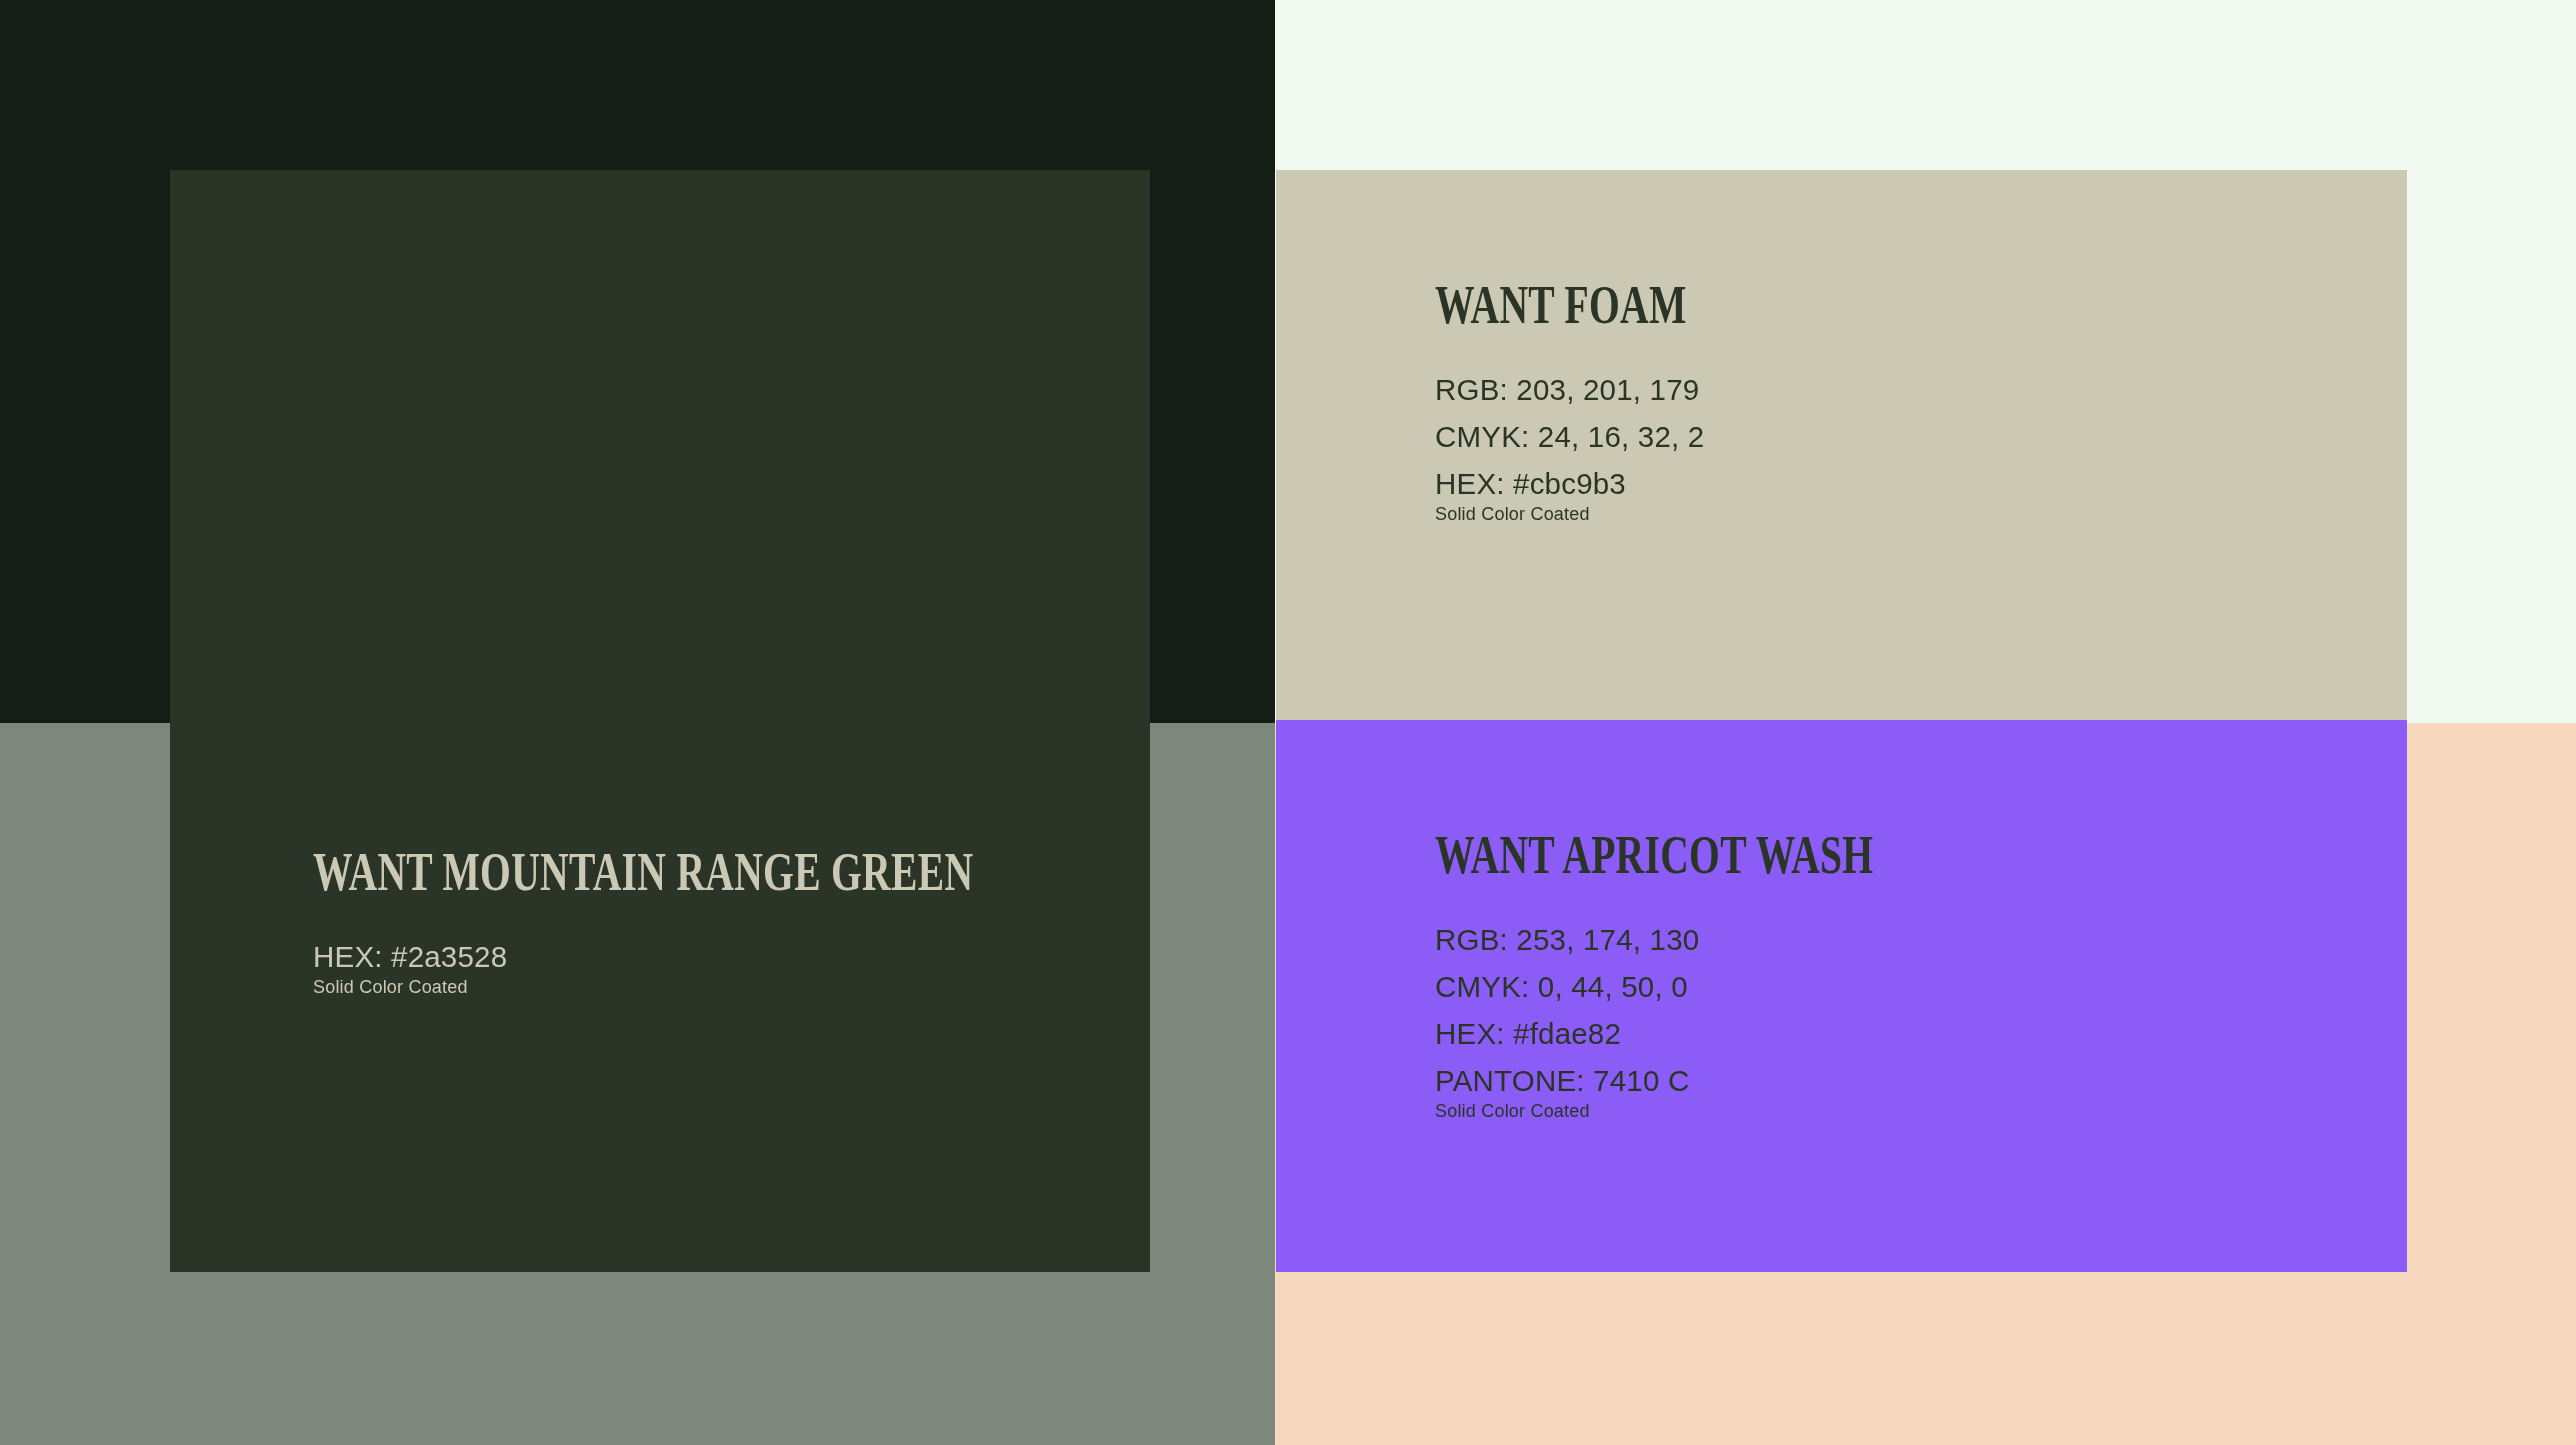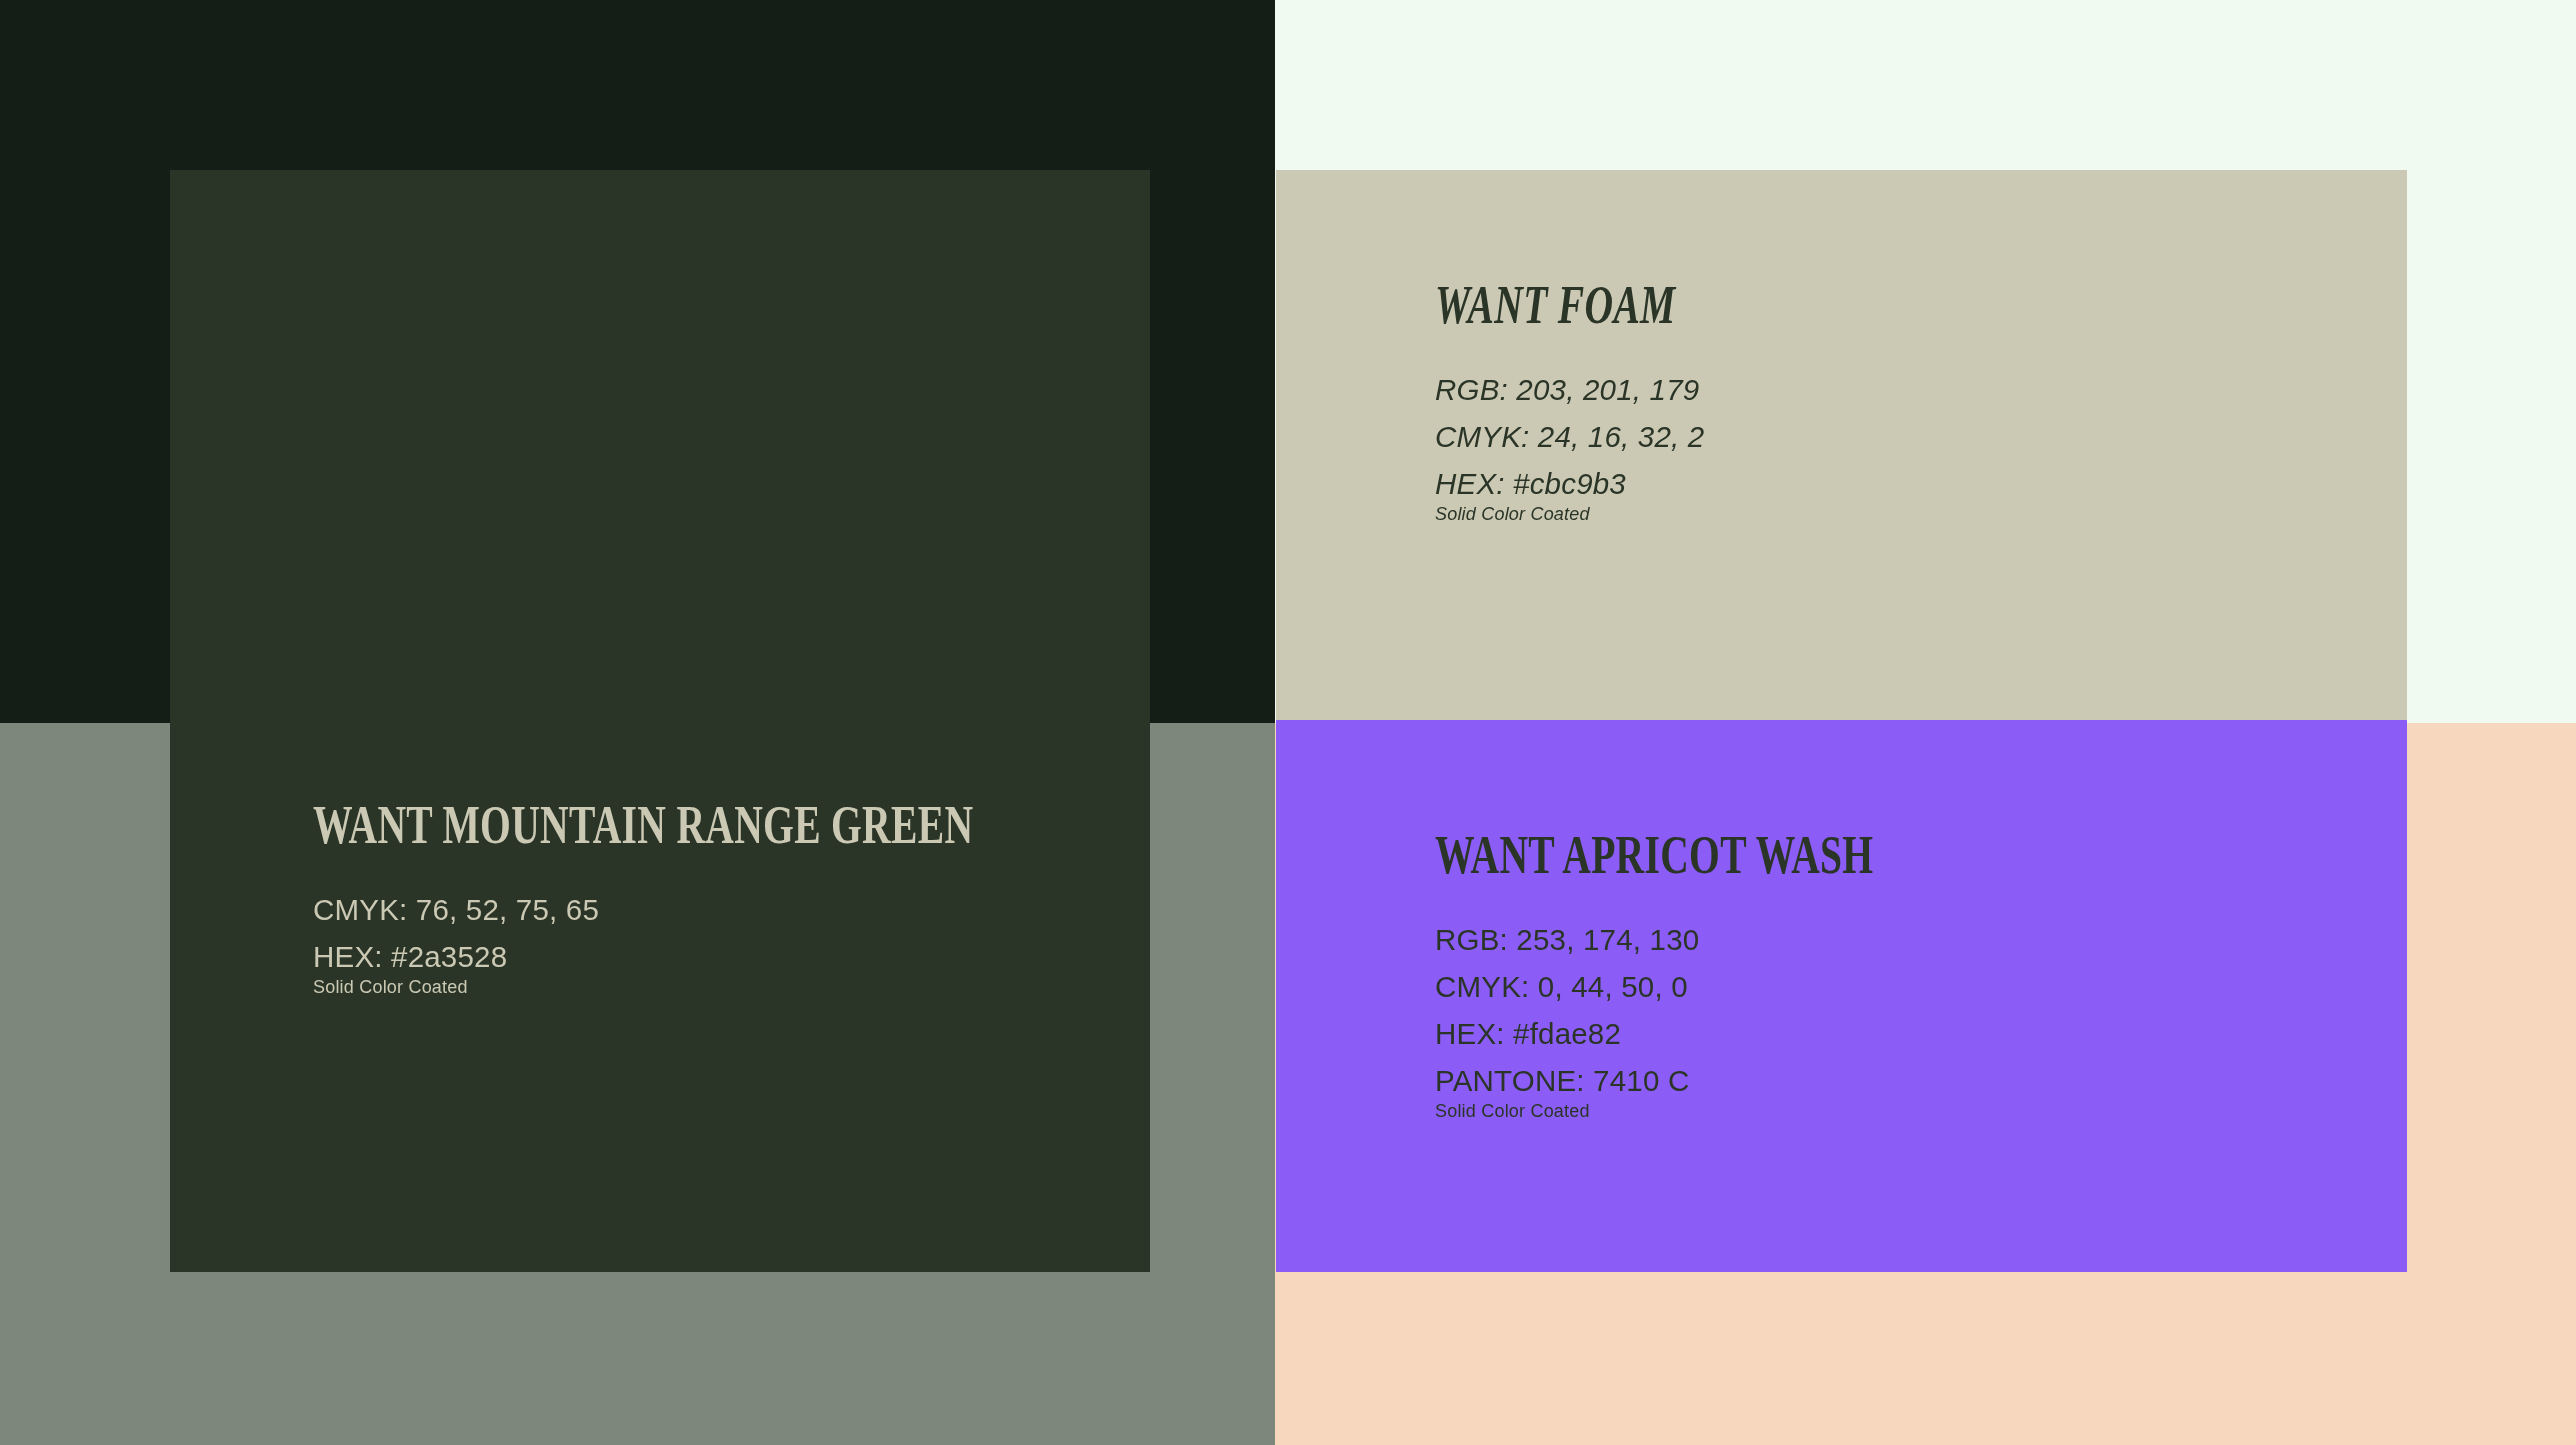--- a/index.html
+++ b/index.html
@@ -104,27 +104,26 @@
 <div id="stage">
 
   <div class="bg-quad bg-tl" style="background: rgb(20, 30, 22);"></div>
   <div class="bg-quad bg-tr" style="background: rgb(241, 250, 241);"></div>
   <div class="bg-quad bg-bl" style="background: rgb(125, 135, 124);"></div>
   <div class="bg-quad bg-br" style="background: rgb(247, 216, 191);"></div>
 
   <div class="card card-green" style="background: rgb(42, 53, 40); color: rgb(203, 201, 179);">
     <div class="swatch-title">WANT MOUNTAIN RANGE GREEN</div>
     <div class="specs">
-      <div class="spec-line">CMYK: 76, 52, 75, 65</div>
       <div class="spec-line">HEX: #2a3528</div>
       <div class="spec-note">Solid Color Coated</div>
     </div>
   </div>
 
-  <div class="card card-foam" style="background: rgb(203, 201, 179); color: rgb(42, 53, 40); font-style: italic;">
+  <div class="card card-foam" style="background: rgb(203, 201, 179); color: rgb(42, 53, 40);">
     <div class="swatch-title">WANT FOAM</div>
     <div class="specs">
       <div class="spec-line">RGB: 203, 201, 179</div>
       <div class="spec-line">CMYK: 24, 16, 32, 2</div>
       <div class="spec-line">HEX: #cbc9b3</div>
       <div class="spec-note">Solid Color Coated</div>
     </div>
   </div>
 
   <div class="card card-apricot" style="background: #8b5cf6; color: rgb(42, 53, 40);">

